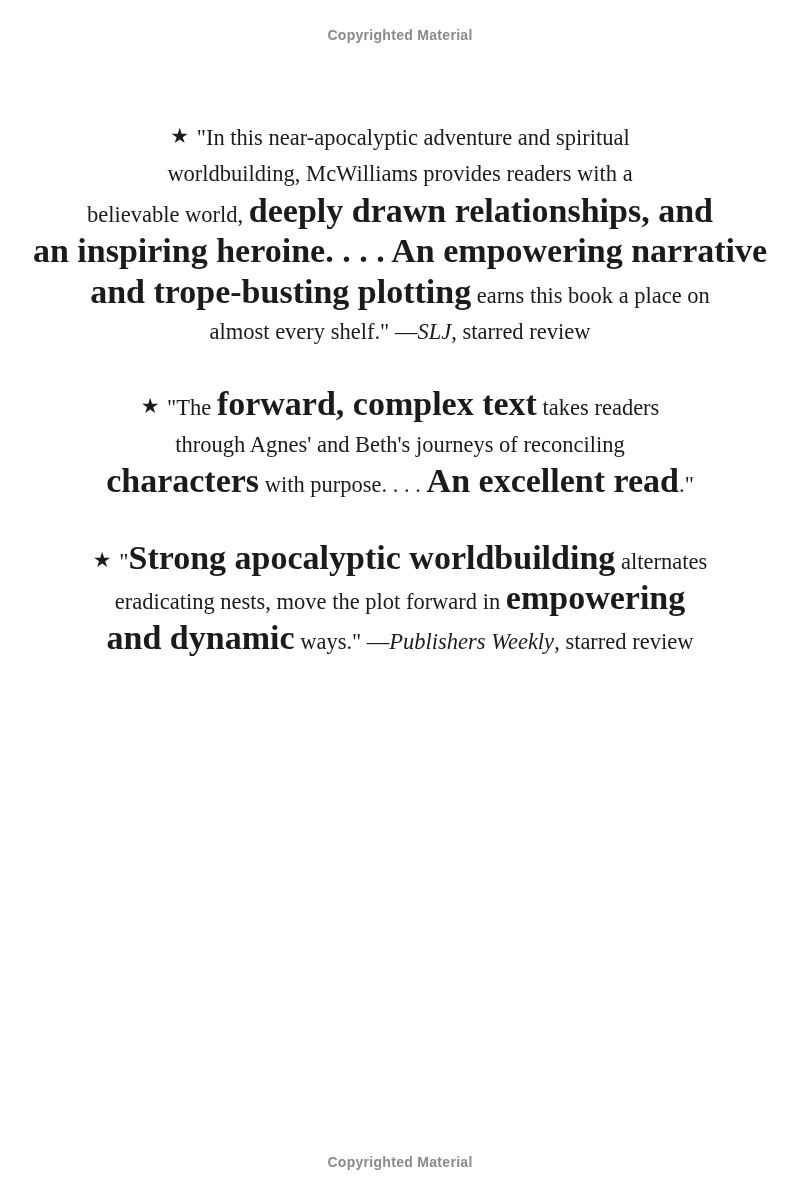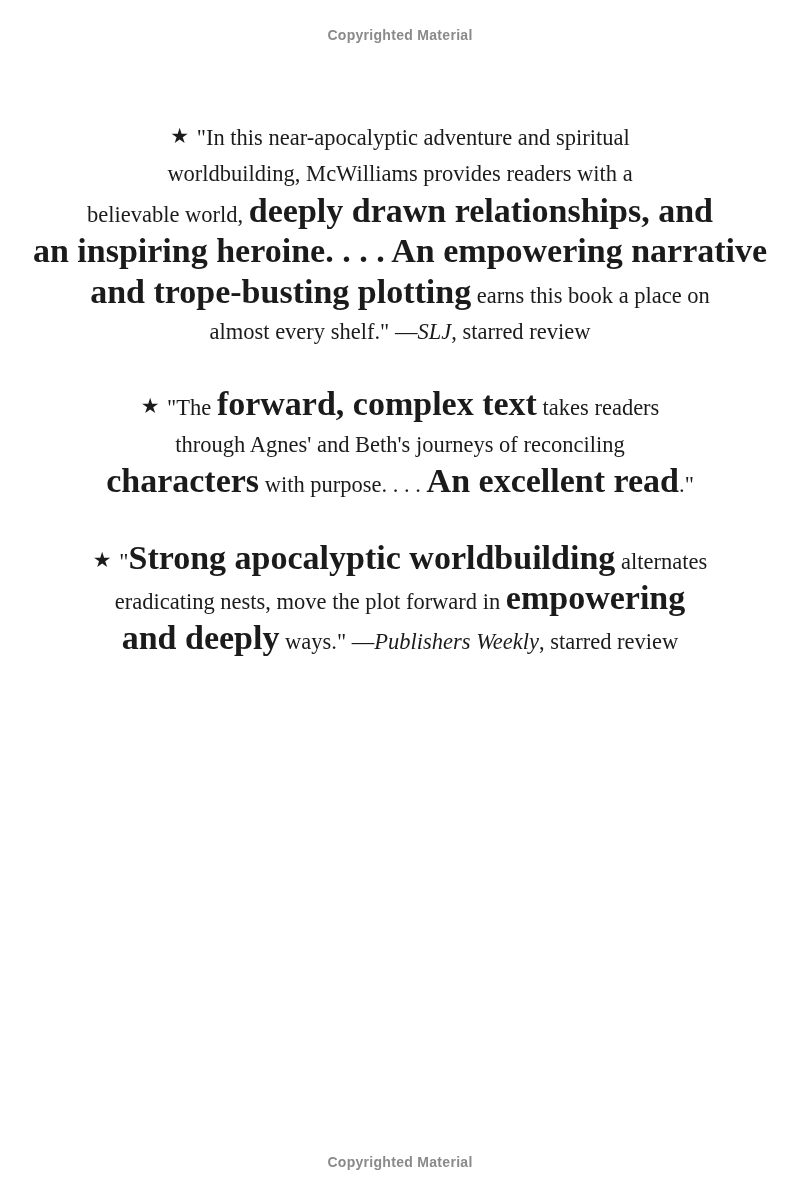--- a/index.html
+++ b/index.html
@@ -71,18 +71,18 @@
         <div class="line"><span class="seg-regular">almost every shelf." —</span><span class="seg-italic">SLJ</span><span class="seg-regular">, starred review</span></div>
       </div>
       <div class="review">
         <div class="line"><span class="seg-star">★</span><span class="seg-regular"> "The </span><span class="seg-bold">forward, complex text</span><span class="seg-regular"> takes readers</span></div>
         <div class="line"><span class="seg-regular">through Agnes' and Beth's journeys of reconciling</span></div>
         <div class="line"><span class="seg-bold">characters</span><span class="seg-regular"> with purpose. . . . </span><span class="seg-bold">An excellent read</span><span class="seg-regular">."</span></div>
       </div>
       <div class="review">
         <div class="line"><span class="seg-star">★</span><span class="seg-regular"> "</span><span class="seg-bold">Strong apocalyptic worldbuilding</span><span class="seg-regular"> alternates</span></div>
         <div class="line"><span class="seg-regular">eradicating nests, move the plot forward in </span><span class="seg-bold">empowering</span></div>
-        <div class="line"><span class="seg-bold">and deeply</span><span class="seg-regular"> ways." —</span><span class="seg-italic">Publishers Weekly</span><span class="seg-regular">, starred review</span></div>
+        <div class="line"><span class="seg-bold">and dynamic</span><span class="seg-regular"> ways." —</span><span class="seg-italic">Publishers Weekly</span><span class="seg-regular">, starred review</span></div>
       </div>
     </div>
 
   <div class="notice bottom">Copyrighted Material</div>
 </div>
 
 </body></html>

